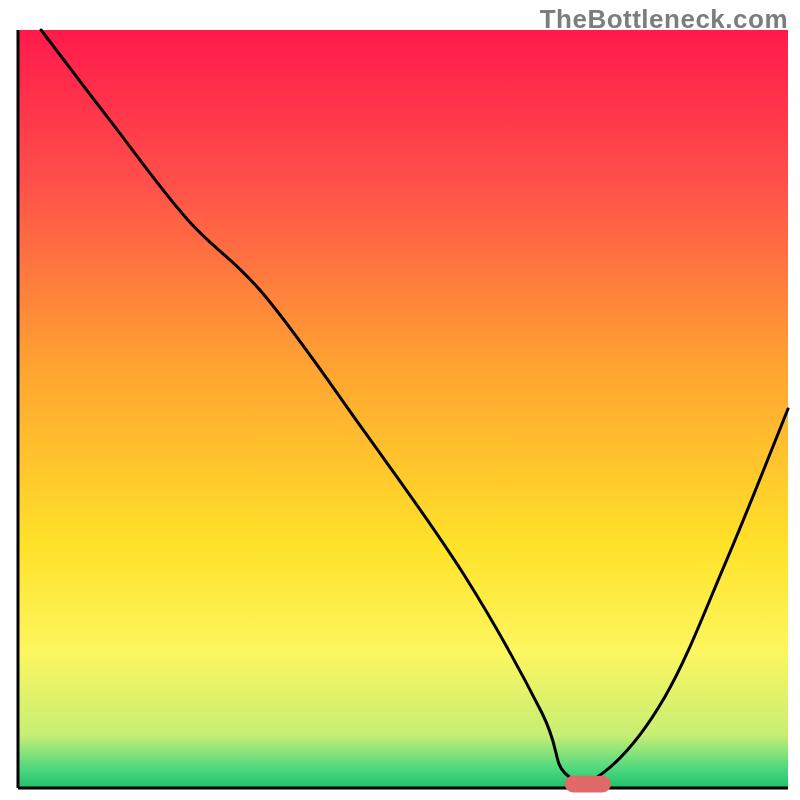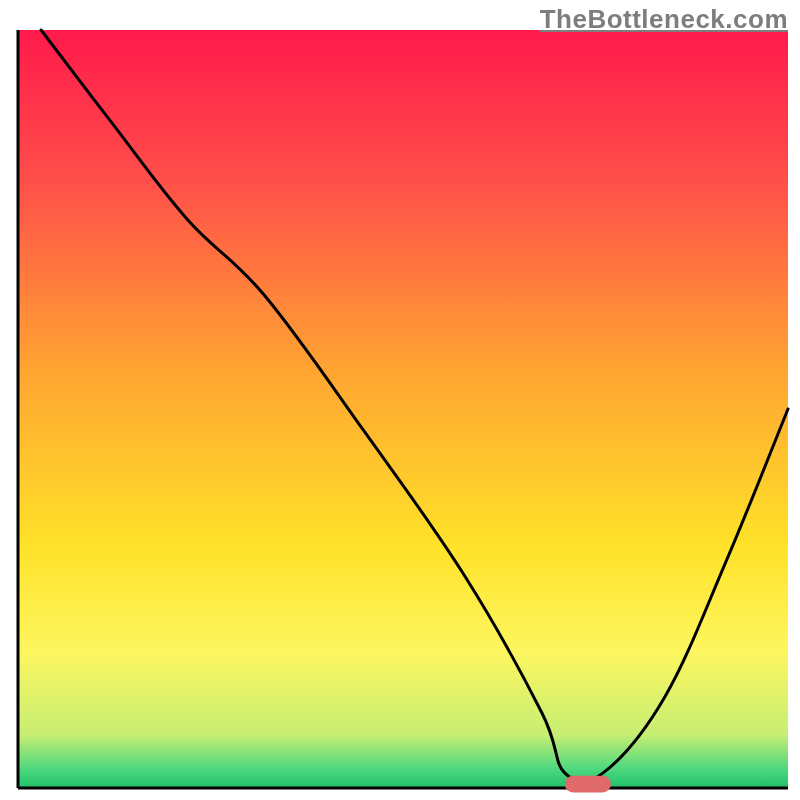--- a/index.html
+++ b/index.html
@@ -17,21 +17,20 @@
   }
   .watermark {
     position: absolute;
     top: 4px;
     right: 12px;
     font-family: Arial, Helvetica, sans-serif;
     font-size: 26px;
     font-weight: 600;
     color: #7d7d7d;
     letter-spacing: 0.5px;
-    text-decoration: underline;
   }
   svg { display: block; }
 </style>
 </head>
 <body>
 
 <div class="frame">
   <div class="watermark">TheBottleneck.com</div>
 
   <svg id="chart-svg" width="800" height="800" viewBox="0 0 800 800" preserveAspectRatio="none">

